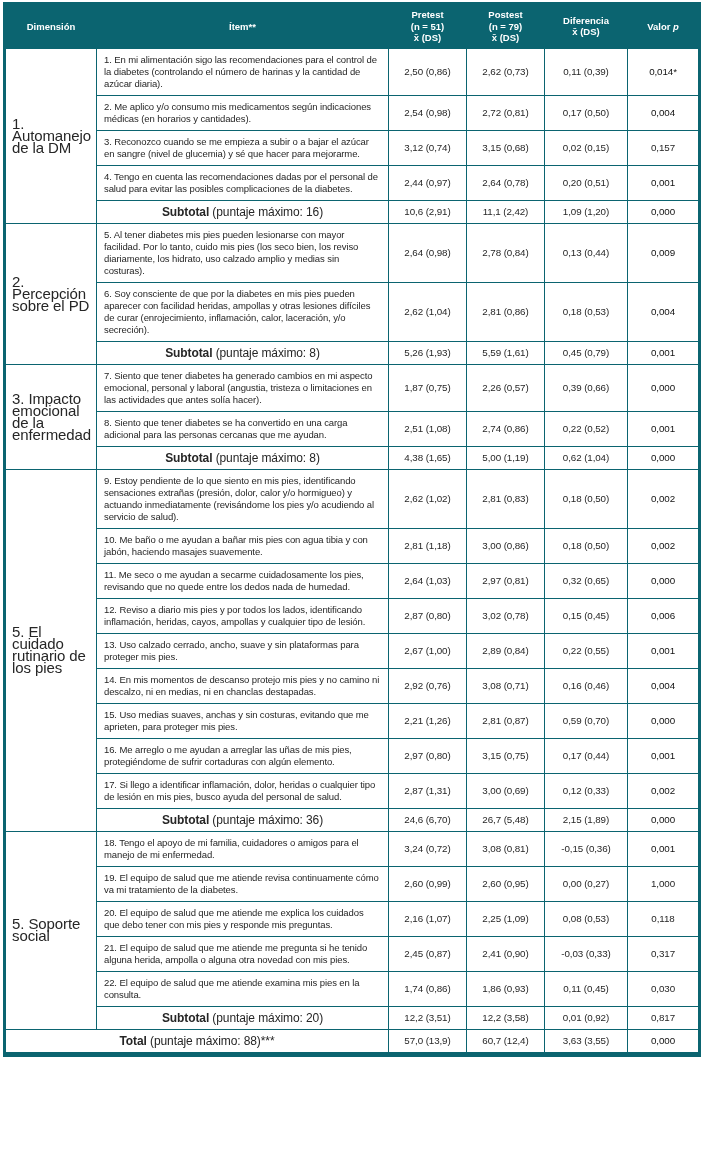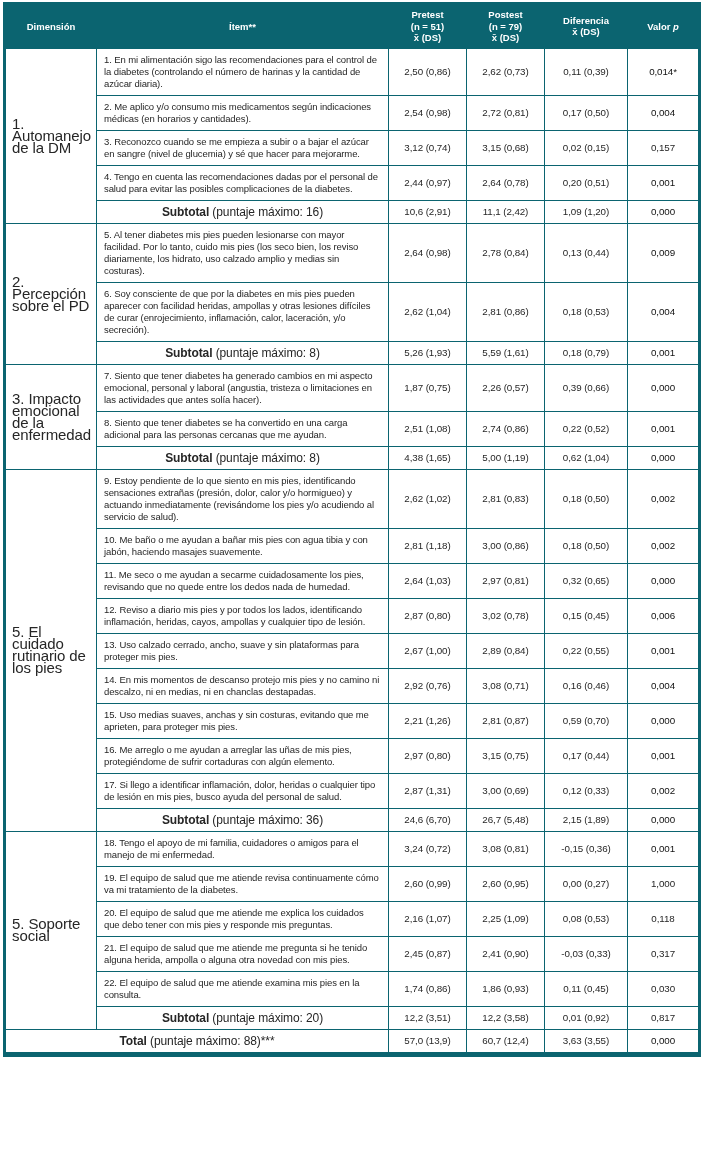--- a/index.html
+++ b/index.html
@@ -141,21 +141,21 @@
           <td class="item">6. Soy consciente de que por la diabetes en mis pies pueden aparecer con facilidad heridas, ampollas y otras lesiones difíciles de curar (enrojecimiento, inflamación, calor, laceración, y/o secreción).</td>
           <td class="num">2,62 (1,04)</td>
           <td class="num">2,81 (0,86)</td>
           <td class="num">0,18 (0,53)</td>
           <td class="num pbold">0,004</td>
         </tr>
         <tr class="subtotal-row">
           <td class="sub-label"><span class="bold">Subtotal</span><span> (puntaje máximo: 8)</span></td>
           <td class="num">5,26 (1,93)</td>
           <td class="num">5,59 (1,61)</td>
-          <td class="num">0,18 (0,79)</td>
+          <td class="num">0,45 (0,79)</td>
           <td class="num pbold">0,001</td>
         </tr>
         <tr class="item-row">
           <td class="dim" rowspan="3">3. Impacto emocional de la enfermedad</td>
           <td class="item">7. Siento que tener diabetes ha generado cambios en mi aspecto emocional, personal y laboral (angustia, tristeza o limitaciones en las actividades que antes solía hacer).</td>
           <td class="num">1,87 (0,75)</td>
           <td class="num">2,26 (0,57)</td>
           <td class="num">0,39 (0,66)</td>
           <td class="num pbold">0,000</td>
         </tr>

